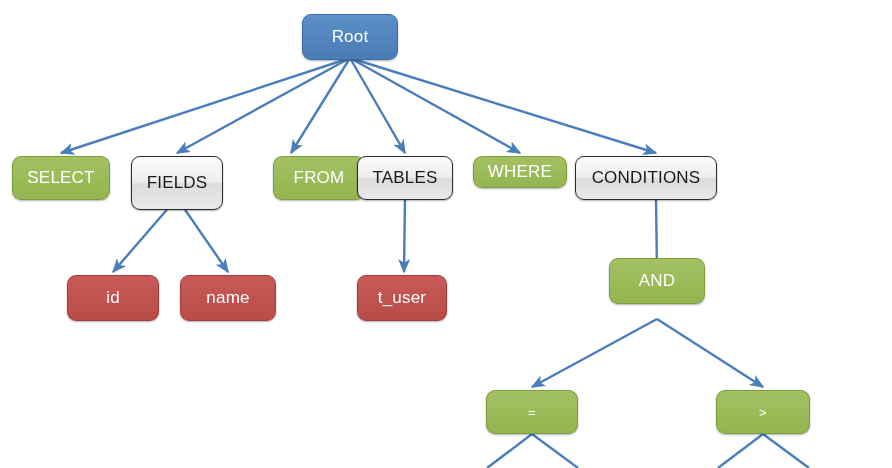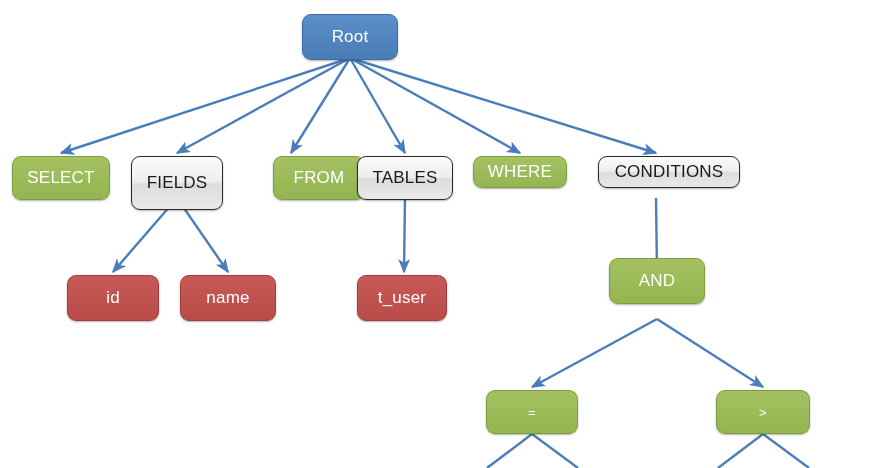--- a/index.html
+++ b/index.html
@@ -111,21 +111,21 @@
       </div>
       <div class="node green" style="left: 245px; top: 156px; width: 92px; height: 44px; margin-left: 28px;">
         <span>FROM</span>
       </div>
       <div class="node grey" style="left: 357px; top: 156px; width: 96px; height: 44px;">
         <span>TABLES</span>
       </div>
       <div class="node green" style="left: 473px; top: 156px; width: 94px; height: 32px;">
         <span>WHERE</span>
       </div>
-      <div class="node grey" style="left: 598px; top: 156px; width: 142px; height: 32px;">
+      <div class="node grey" style="left: 575px; top: 156px; width: 142px; height: 44px;">
         <span>CONDITIONS</span>
       </div>
       <div class="node red" style="left: 67px; top: 275px; width: 92px; height: 46px;">
         <span>id</span>
       </div>
       <div class="node red" style="left: 180px; top: 275px; width: 96px; height: 46px;">
         <span>name</span>
       </div>
       <div class="node red" style="left: 357px; top: 275px; width: 90px; height: 46px;">
         <span>t_user</span>

